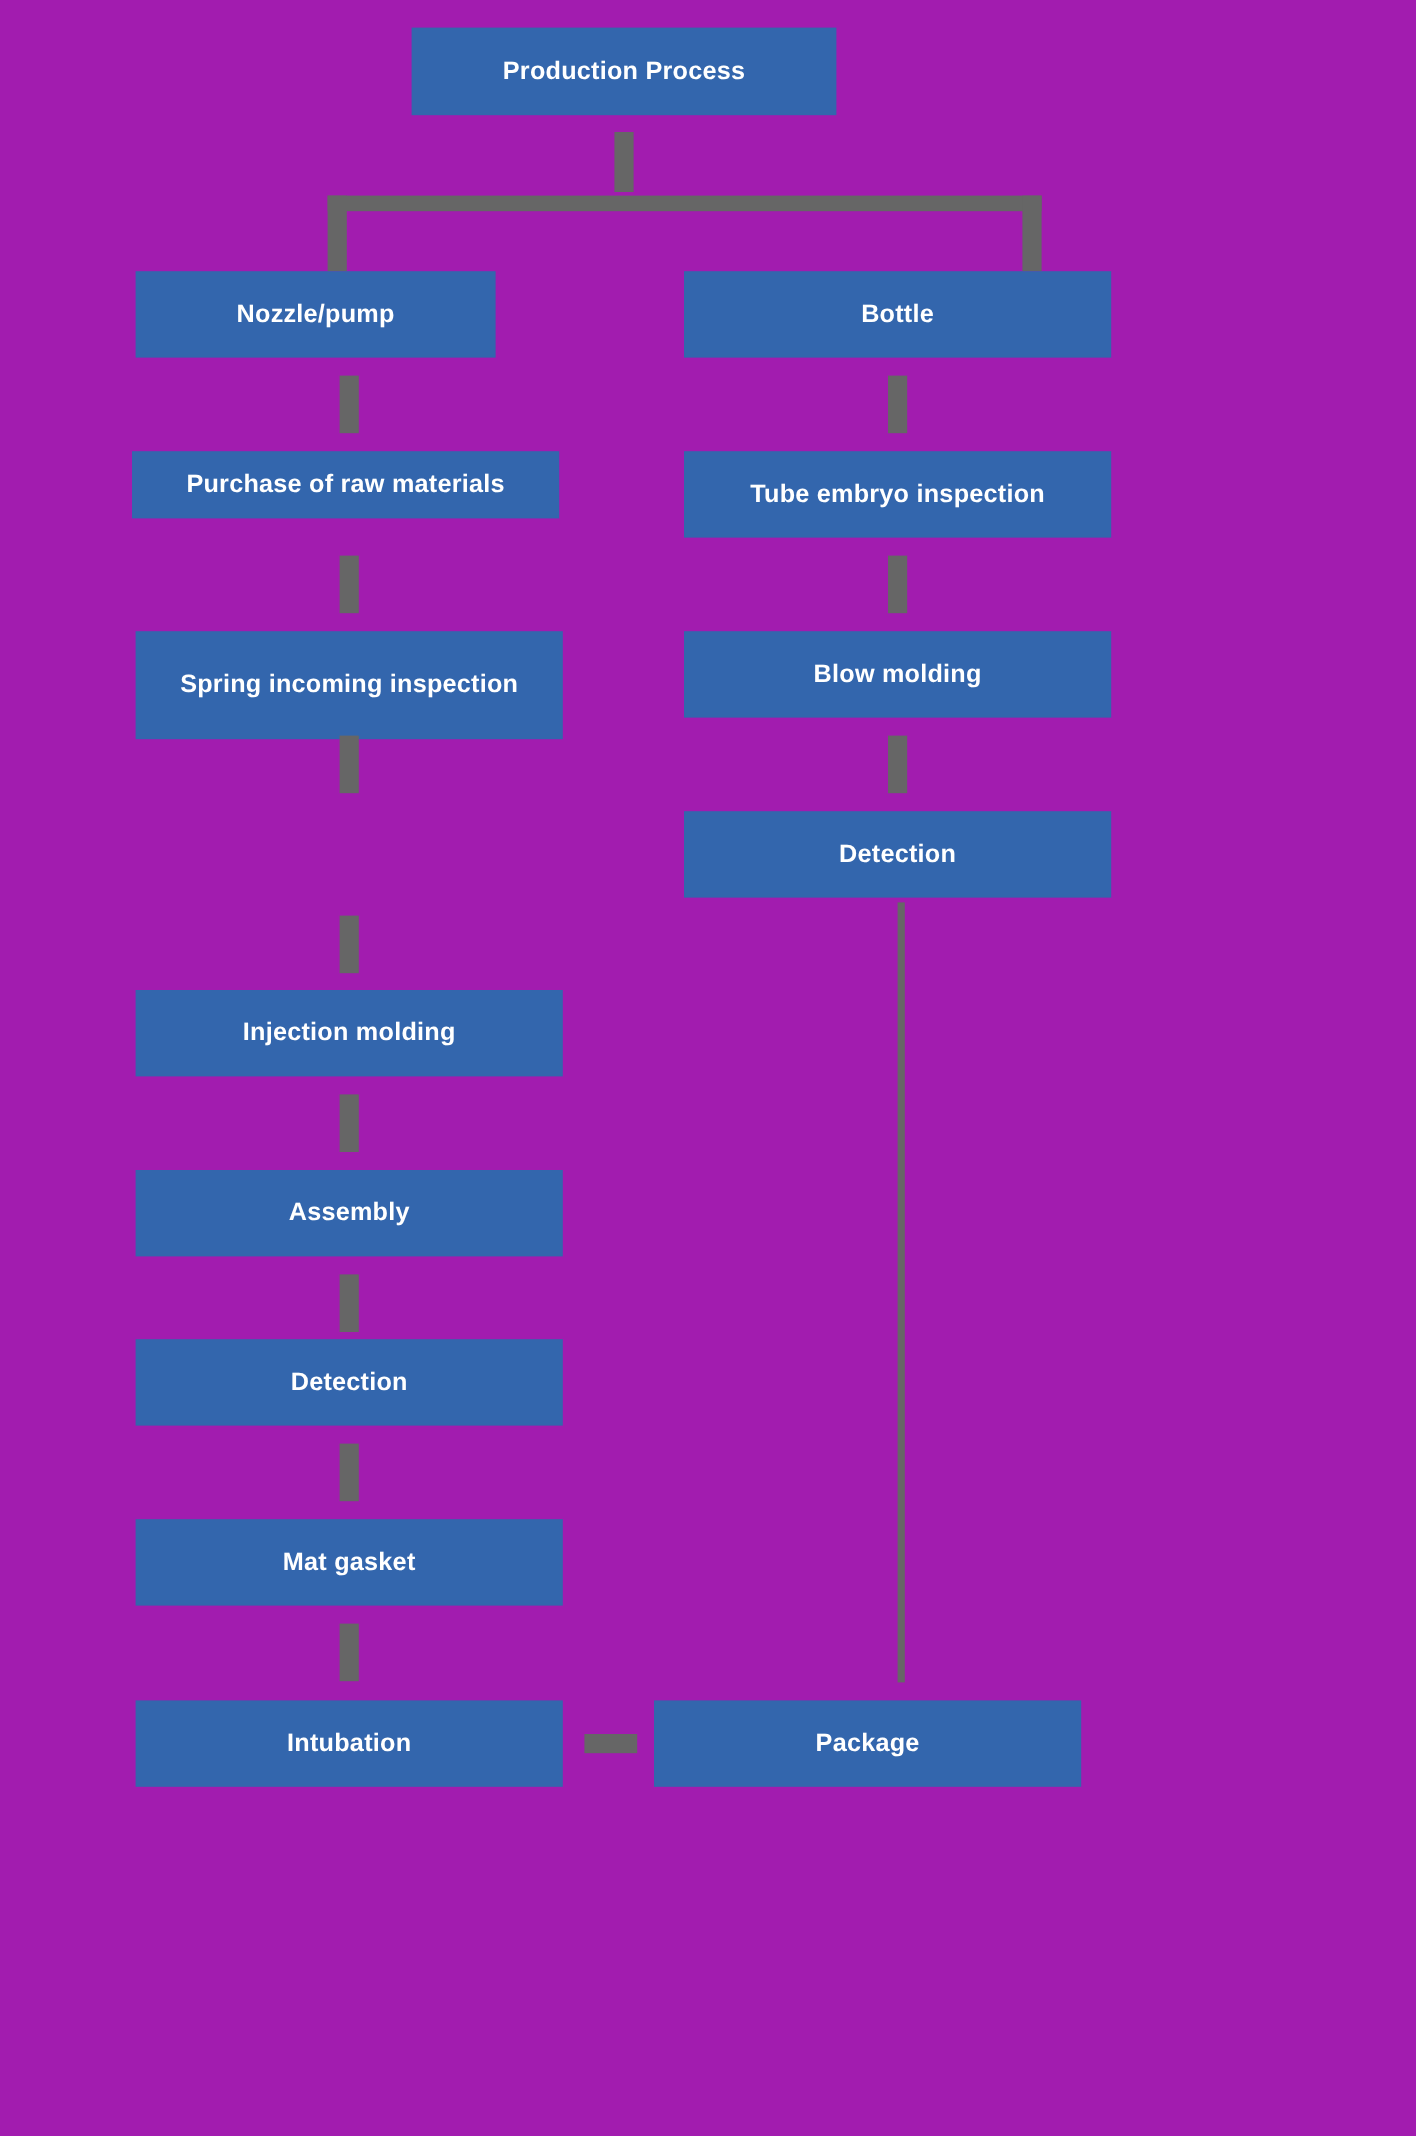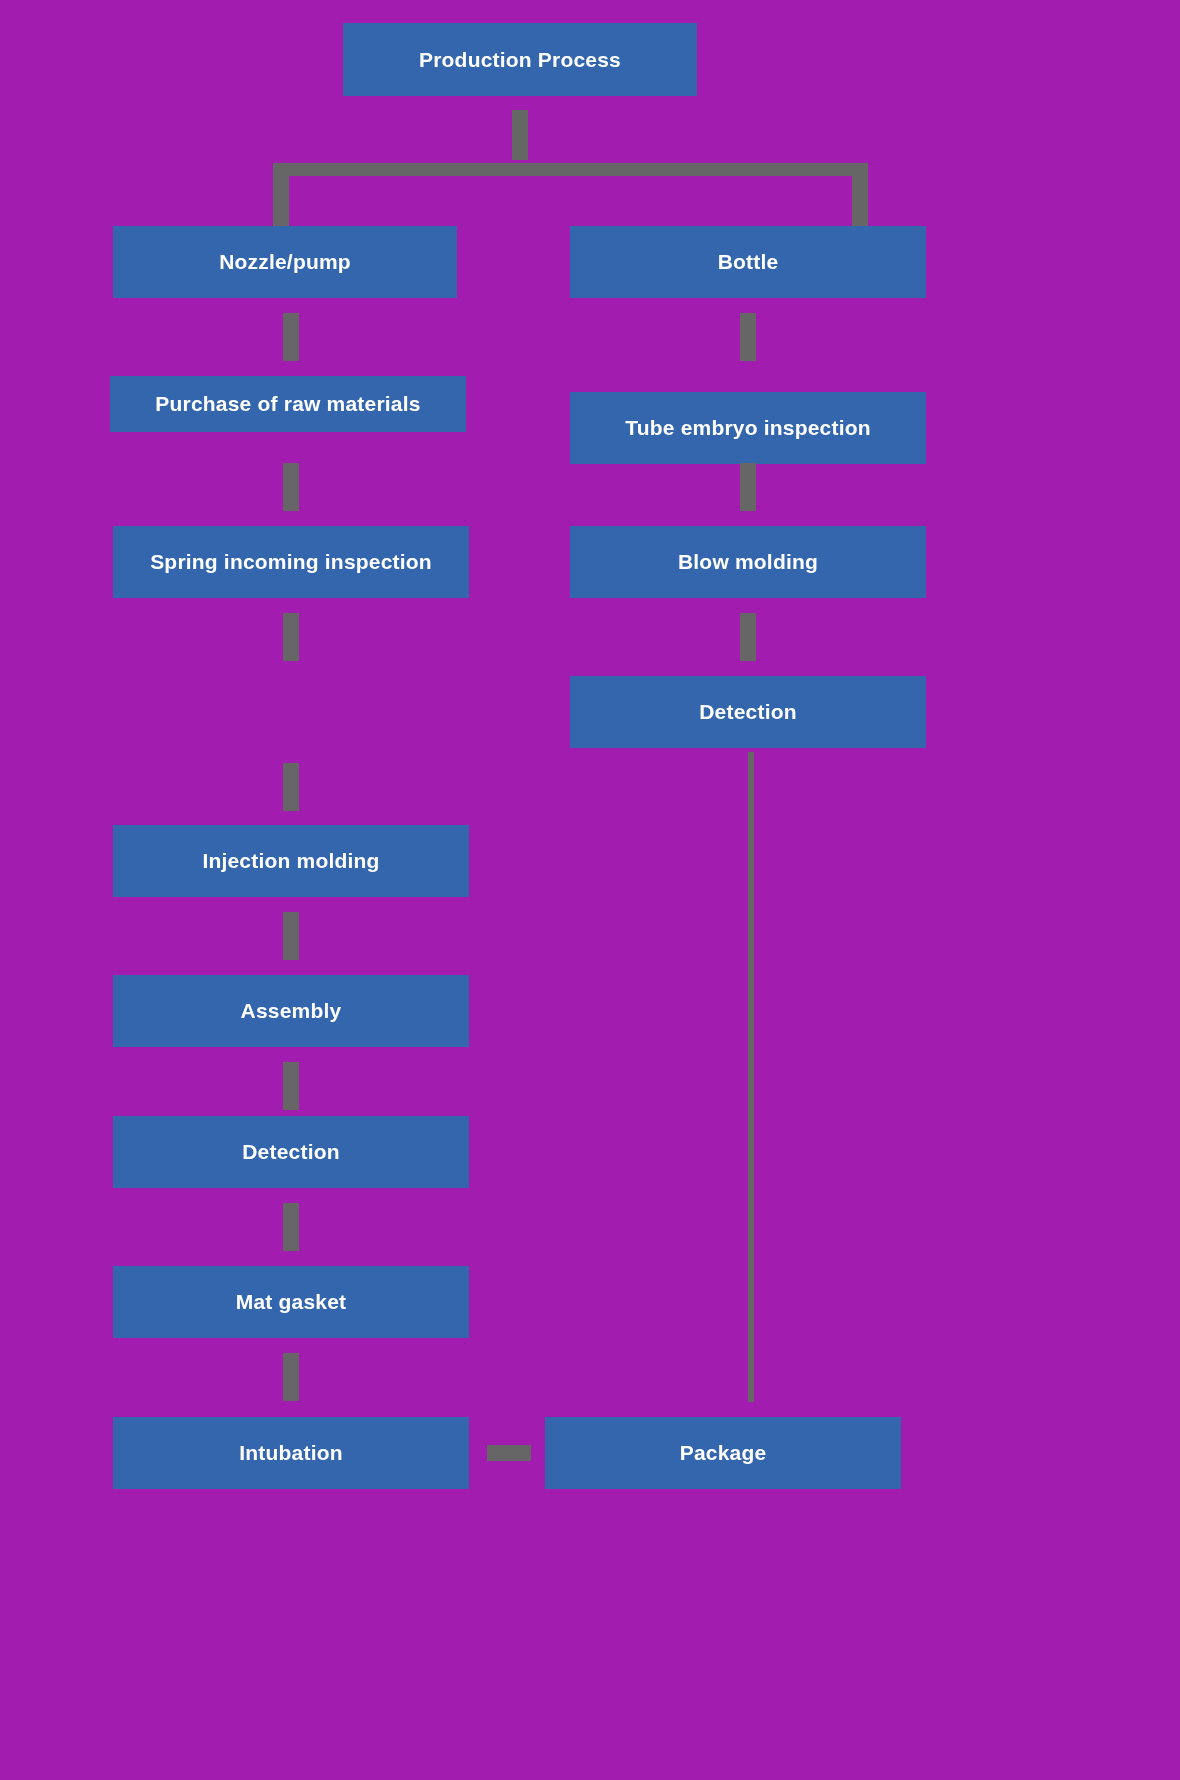--- a/index.html
+++ b/index.html
@@ -46,27 +46,27 @@
   <div class="node" style="left:343px; top:23px; width:354px; height:73px;">Production Process</div>
 
   <div class="conn" style="left:512px; top:110px; width:16px; height:50px;"></div>
 
   <div class="conn" style="left:273px; top:163px; width:595px; height:13px;"></div>
 
   <div class="conn" style="left:273px; top:163px; width:16px; height:63px;"></div>
 
   <div class="conn" style="left:852px; top:163px; width:16px; height:63px;"></div>
 
-  <div class="node" style="left:113px; top:226px; width:344px; height:72px;">Nozzle/pump</div>
+  <div class="node" style="left:113px; top:226px; width:300px; height:72px;">Nozzle/pump</div>
   <div class="conn" style="left:283px; top:313px; width:16px; height:48px;"></div>
 
   <div class="node" style="left:110px; top:376px; width:356px; height:56px;">Purchase of raw materials</div>
   <div class="conn" style="left:283px; top:463px; width:16px; height:48px;"></div>
 
-  <div class="node" style="left:113px; top:526px; width:356px; height:72px;">Spring incoming inspection</div>
+  <div class="node" style="left:113px; top:526px; width:356px; height:90px;">Spring incoming inspection</div>
   <div class="conn" style="left:283px; top:613px; width:16px; height:48px;"></div>
 
   <div class="conn" style="left:283px; top:763px; width:16px; height:48px;"></div>
 
   <div class="node" style="left:113px; top:825px; width:356px; height:72px;">Injection molding</div>
   <div class="conn" style="left:283px; top:912px; width:16px; height:48px;"></div>
 
   <div class="node small-cap-a" style="left:113px; top:975px; width:356px; height:72px;">Assembly</div>
   <div class="conn" style="left:283px; top:1062px; width:16px; height:48px;"></div>
 
@@ -74,21 +74,21 @@
   <div class="conn" style="left:283px; top:1203px; width:16px; height:48px;"></div>
 
   <div class="node" style="left:113px; top:1266px; width:356px; height:72px;">Mat gasket</div>
   <div class="conn" style="left:283px; top:1353px; width:16px; height:48px;"></div>
 
   <div class="node" style="left:570px; top:226px; width:356px; height:72px;">Bottle</div>
 
   <div class="node" style="left:113px; top:1417px; width:356px; height:72px;">Intubation</div>
   <div class="conn" style="left:740px; top:313px; width:16px; height:48px;"></div>
 
-  <div class="node" style="left:570px; top:376px; width:356px; height:72px;margin-top:16px;">Tube embryo inspection</div>
+  <div class="node" style="left:570px; top:376px; width:356px; height:72px;">Tube embryo inspection</div>
   <div class="conn" style="left:740px; top:463px; width:16px; height:48px;"></div>
 
   <div class="node" style="left:570px; top:526px; width:356px; height:72px;">Blow molding</div>
   <div class="conn" style="left:740px; top:613px; width:16px; height:48px;"></div>
 
   <div class="node" style="left:570px; top:676px; width:356px; height:72px;">Detection</div>
 
   <div class="conn" style="left:748px; top:752px; width:6px; height:650px;"></div>
 
   <div class="conn" style="left:487px; top:1445px; width:44px; height:16px;"></div>

